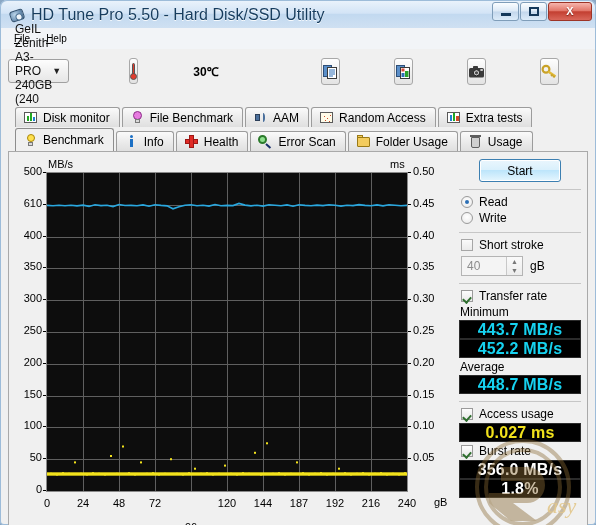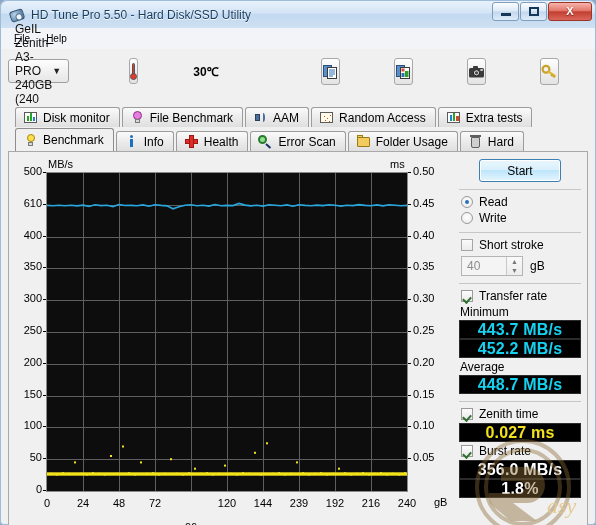--- a/index.html
+++ b/index.html
@@ -36,21 +36,21 @@
     position:absolute; left:1px; top:3px; width:14px; height:11px;
     background: radial-gradient(circle at 35% 35%, #bcd6ea 0%, #6f93b5 60%, #3d5f80 100%);
     border-radius: 3px; transform: rotate(-18deg);
     border:1px solid #32516e;
   }
   .title-icon .disc:after{
     content:""; position:absolute; left:4px; top:3px;width:5px;height:5px;
     background:#f0f6fb; border-radius:50%; border:1px solid #4a6e8f;
   }
   .title-text {
-    font-size: 12px; color: #163c5e; font-weight: 400;
+    font-size: 16px; color: #163c5e; font-weight: 400;
     text-shadow: 0 1px 0 rgba(255,255,255,.85);
     white-space: nowrap;
   }
   .winbtns { position: absolute; right: 3px; top: 1px; display: flex; gap: 1px; }
   .winbtn {
     width: 27px; height: 19px;
     border: 1px solid #7f9db9;
     border-radius: 3px;
     background: linear-gradient(180deg,#fbfdff 0%,#dce9f6 48%,#c3d7ec 52%,#dcebf9 100%);
     display: flex; align-items: center; justify-content: center;
@@ -454,21 +454,21 @@
             <i class="t"></i>
             <i class="f"></i>
           </span>
         <span>Folder Usage</span>
       </div>
       <div class="tab">
         <span class="tabicon ic-trash">
             <i class="lid"></i>
             <i class="can"></i>
           </span>
-        <span>Hard</span>
+        <span>Usage</span>
       </div>
     </div>
 
     <div class="panel">
 
       <div class="chartbox">
         <div class="chart-wrap">
           <div class="axis-label" style="left:33px; top:0px;">MB/s</div>
           <div class="axis-label" style="left:375px; top:0px;">ms</div>
           <div class="axis-label" style="left:419px; top:338px;">gB</div>
@@ -604,21 +604,21 @@
               <div class="tickmark" style="left: 393px; top: 14px; width: 3px; height: 1px;"></div>
             </div>
           <div id="xticks">
               <div class="xtick" style="left: 22px; top: 339px; width: 20px; text-align: center;">0</div>
               <div class="xtick" style="left: 58px; top: 339px; width: 20px; text-align: center;">24</div>
               <div class="xtick" style="left: 94px; top: 339px; width: 20px; text-align: center;">48</div>
               <div class="xtick" style="left: 130px; top: 339px; width: 20px; text-align: center;">72</div>
               <div class="xtick" style="left: 166px; top: 339px; width: 20px; text-align: center; margin-top: 24px;">96</div>
               <div class="xtick" style="left: 202px; top: 339px; width: 20px; text-align: center;">120</div>
               <div class="xtick" style="left: 238px; top: 339px; width: 20px; text-align: center;">144</div>
-              <div class="xtick" style="left: 274px; top: 339px; width: 20px; text-align: center;">239</div>
+              <div class="xtick" style="left: 274px; top: 339px; width: 20px; text-align: center;">187</div>
               <div class="xtick" style="left: 310px; top: 339px; width: 20px; text-align: center;">192</div>
               <div class="xtick" style="left: 346px; top: 339px; width: 20px; text-align: center;">216</div>
               <div class="xtick" style="left: 382px; top: 339px; width: 20px; text-align: center;">240</div>
             </div>
         </div>
       </div>
 
       <div class="sidebox">
         <div class="start-btn">
           <span>Start</span>
@@ -661,21 +661,21 @@
         <div class="stat-label">Minimum</div>
         <div class="stat-val">443.7 MB/s</div>
         <div class="stat-val">452.2 MB/s</div>
         <div class="stat-label">Average</div>
         <div class="stat-val">448.7 MB/s</div>
 
         <div class="hr"></div>
 
         <div class="ctl-row">
           <span class="cb on"></span>
-          <span>Zenith time</span>
+          <span>Access usage</span>
         </div>
         <div class="stat-val yellow">0.027 ms</div>
 
         <div class="ctl-row">
           <span class="cb on"></span>
           <span>Burst rate</span>
         </div>
         <div class="stat-val white">356.0 MB/s</div>
 
         <div class="stat-val white">1.8%</div>

